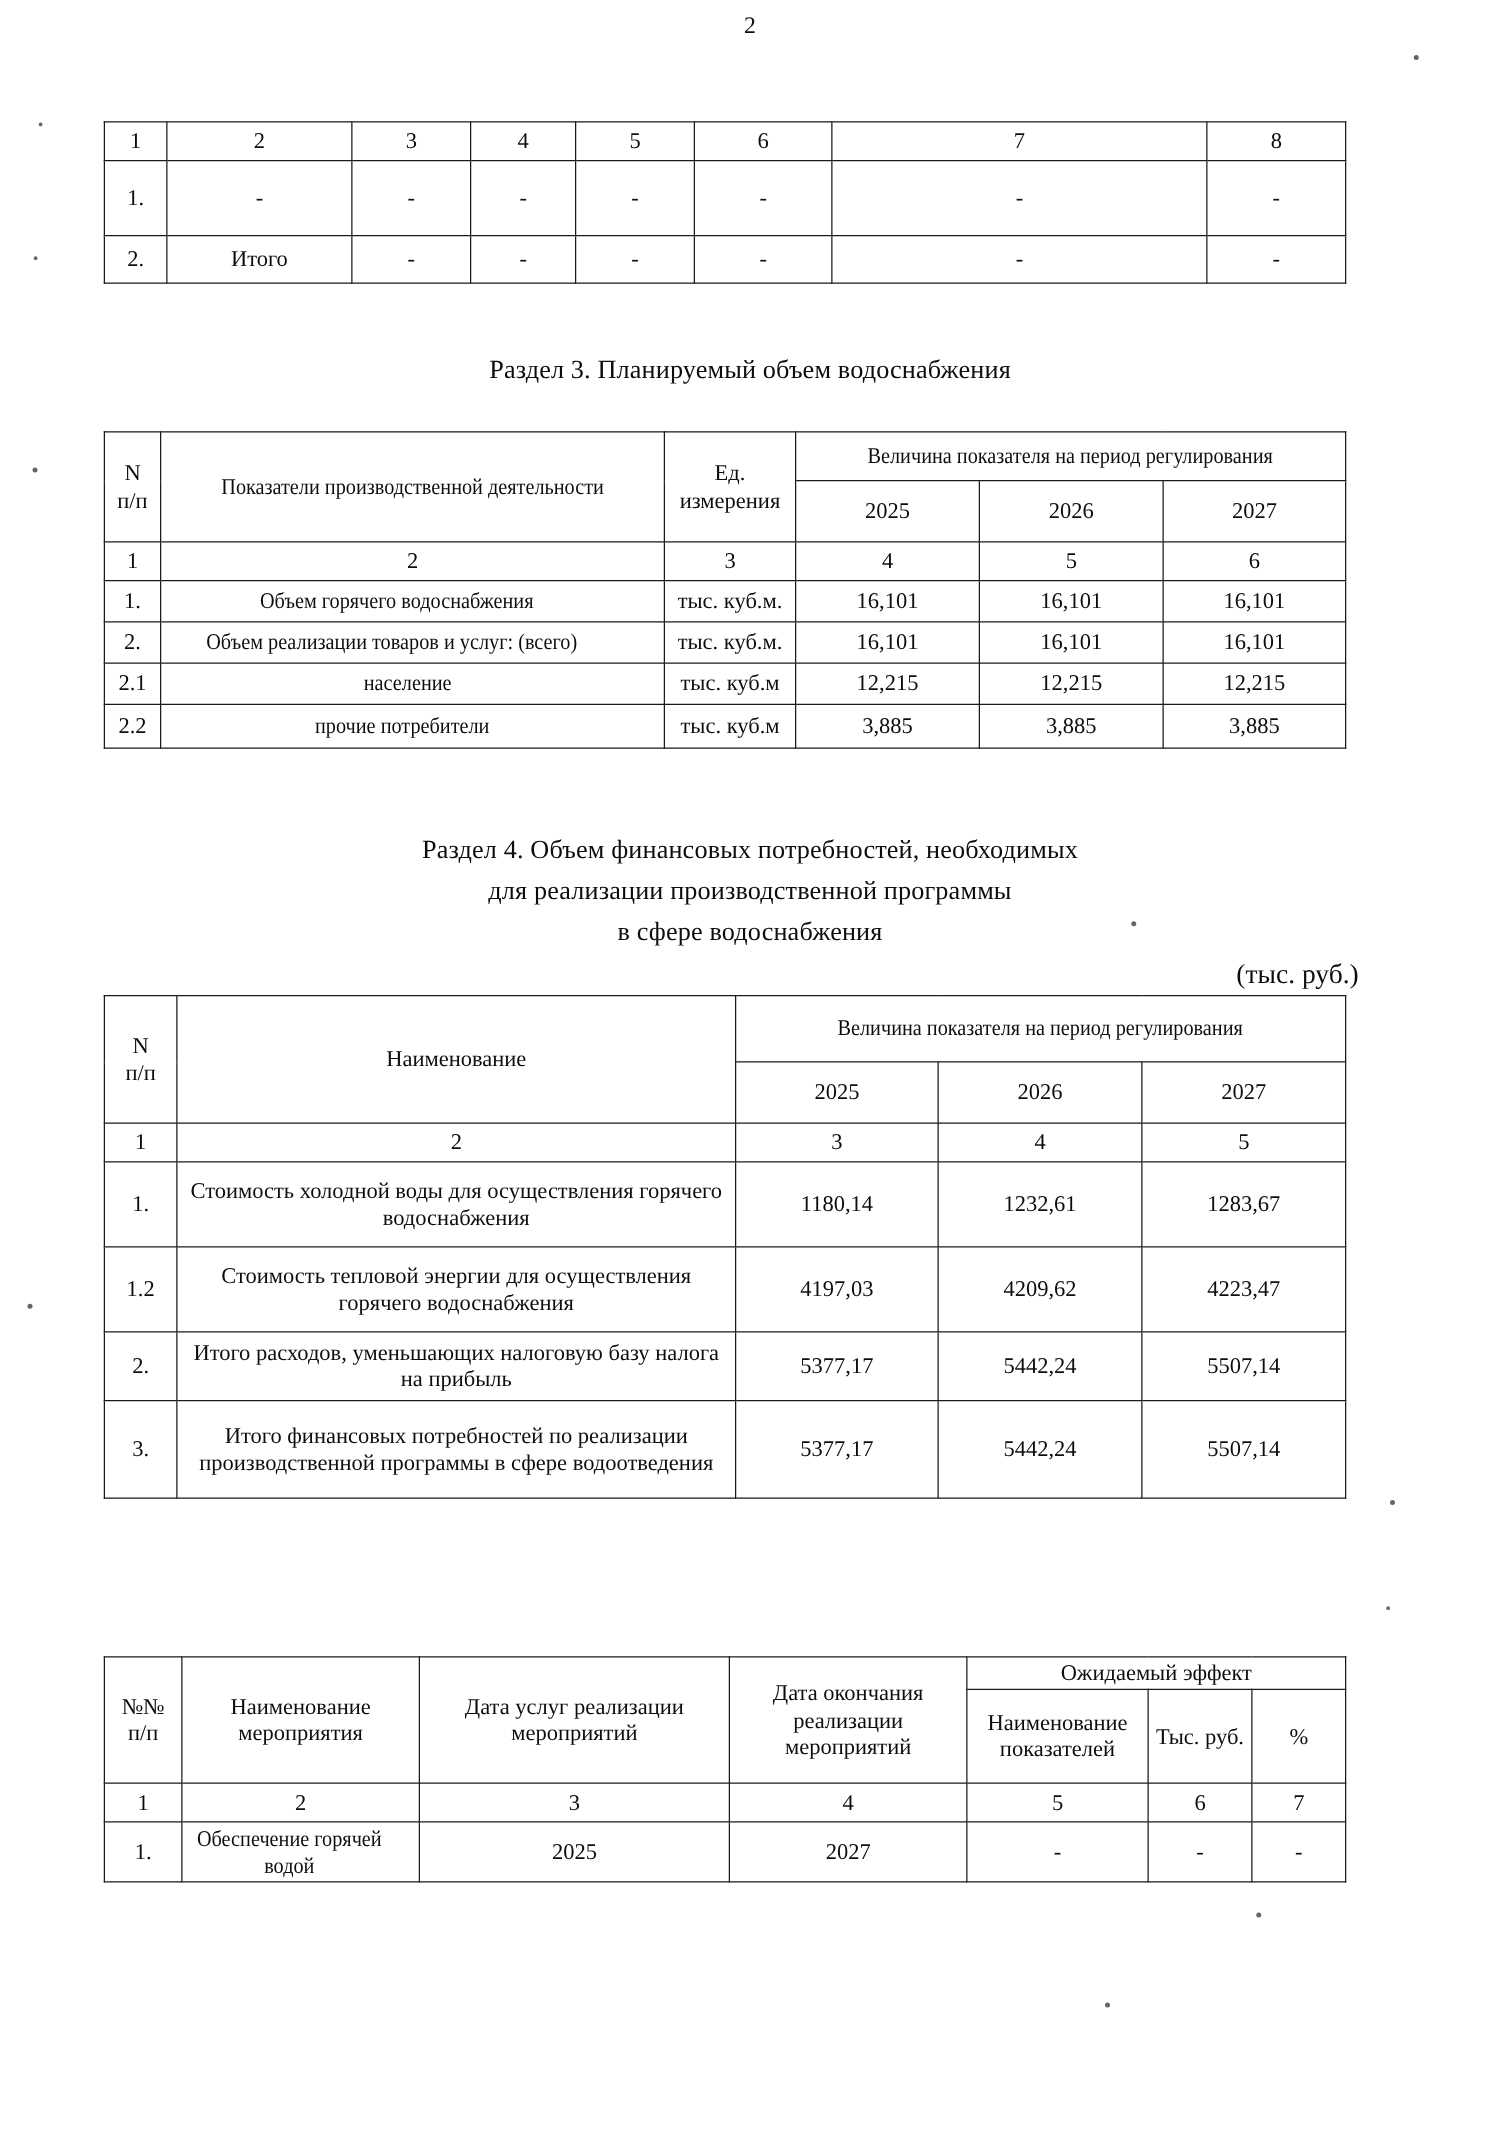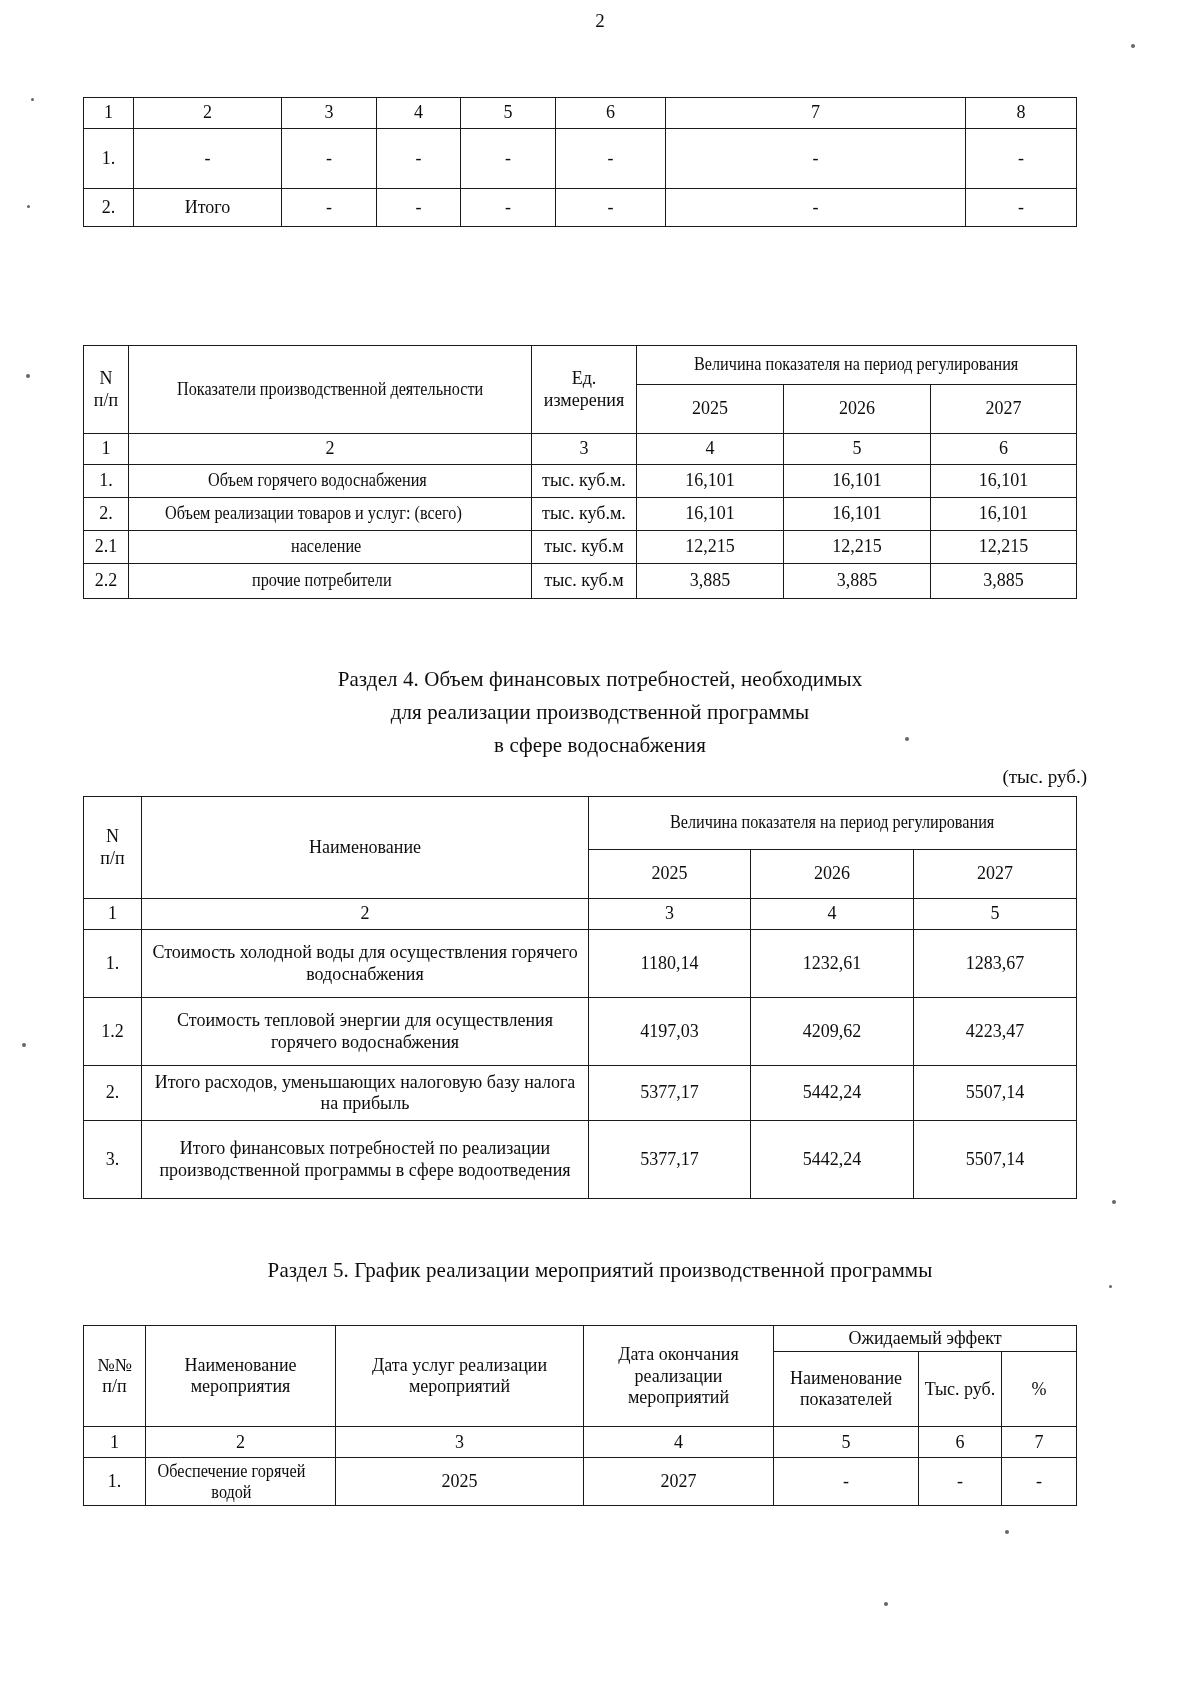--- a/index.html
+++ b/index.html
@@ -43,21 +43,21 @@
   .section-title {
     position: absolute;
     width: 1200px;
     left: 0;
     text-align: center;
     font-size: 21px;
     letter-spacing: .1px;
   }
   .units-note {
     position: absolute;
-    font-size: 19px;
+    font-size: 22px;
     right: 113px;
   }
 
   
   table.doc {
     position: absolute;
     border-collapse: collapse;
     table-layout: fixed;
     background: #fff;
   }
@@ -169,20 +169,21 @@
       <td class="dash-cell">-</td>
       <td class="dash-cell">-</td>
       <td class="dash-cell">-</td>
       <td class="dash-cell">-</td>
       <td class="dash-cell">-</td>
       <td class="dash-cell">-</td>
     </tr>
   </tbody>
     </table>
 
+  <div class="section-title" style="top:283px;">Раздел 3. Планируемый объем водоснабжения</div>
 
   <table class="doc" style="left:83px;top:345px;width:993px;">
     <colgroup>
       <col style="width:45px">
       <col style="width:403px">
       <col style="width:105px">
       <col style="width:147px">
       <col style="width:147px">
       <col style="width:146px">
     </colgroup>
@@ -313,21 +314,20 @@
     <tr style="height:78px;">
       <td class="valign-top">3.</td>
       <td class="lbl-left valign-top">Итого финансовых потребностей по реализации производственной программы в сфере водоотведения</td>
       <td class="num">5377,17</td>
       <td class="num">5442,24</td>
       <td class="num">5507,14</td>
     </tr>
   </tbody>
     </table>
 
-  <div class="section-title" style="top:1258px;">Раздел 5. График реализации мероприятий производственной программы</div>
 
   <table class="doc" style="left:83px;top:1325px;width:993px;">
     <colgroup>
       <col style="width:62px">
       <col style="width:190px">
       <col style="width:248px">
       <col style="width:190px">
       <col style="width:145px">
       <col style="width:83px">
       <col style="width:75px">

